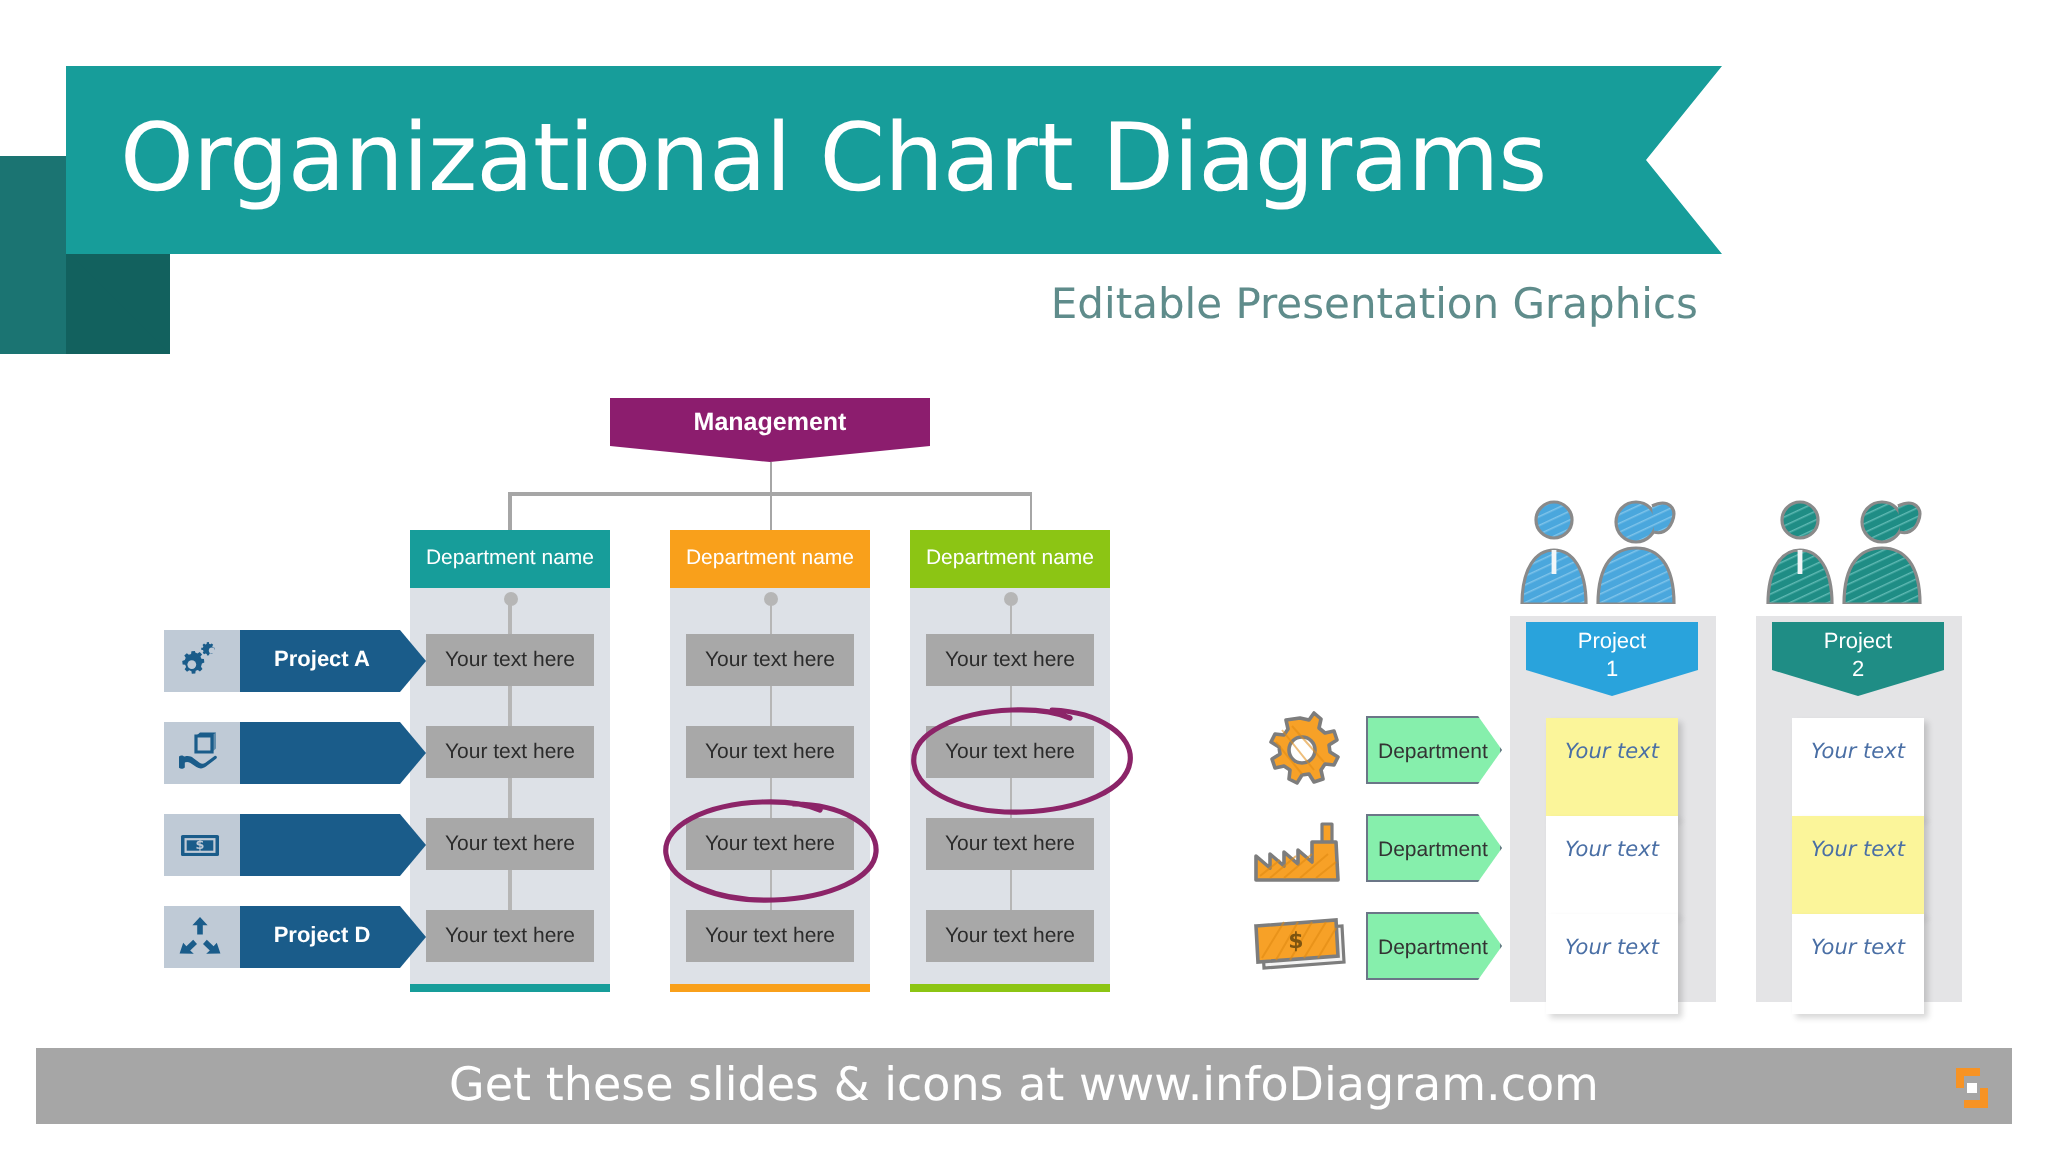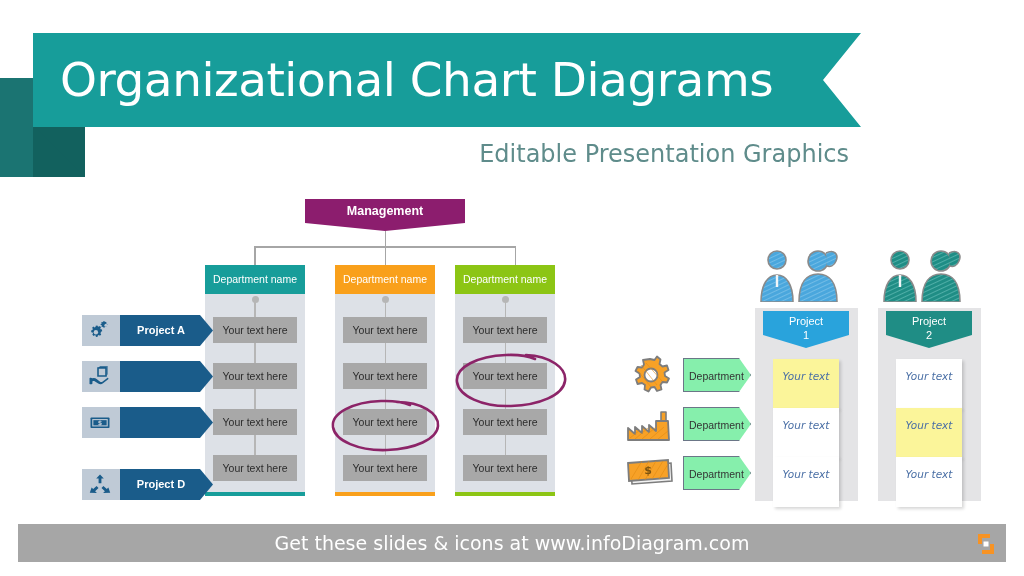--- a/index.html
+++ b/index.html
@@ -30,21 +30,21 @@
     clip-path:polygon(0 0, 828px 0, 828px 0, 790px 47px, 828px 94px, 0 94px);
   }
   #page-title {
     position:absolute; left:60px; top:46px; width:730px; height:68px;
     color:#ffffff; font-size:47px; line-height:68px;
     font-family:"DejaVu Sans", sans-serif; font-weight:400;
     letter-spacing:-0.5px; white-space:nowrap;
   }
   #page-subtitle {
     position:absolute; right:175px; top:140px;
-    color:#5f8c8b; font-size:24px;
+    color:#5f8c8b; font-size:21px;
     font-family:"DejaVu Sans", sans-serif; white-space:nowrap;
   }
 
   
   #mgmt-box {
     position:absolute; left:305px; top:199px; width:160px; height:32px;
     background:#8c1d6e;
     clip-path:polygon(0 0, 160px 0, 160px 24px, 80px 32px, 0 24px);
   }
   #mgmt-label {
@@ -134,21 +134,21 @@
   .sk-cell.hl { background:#fbf59a; }
 
   
   #footer-bar {
     position:absolute; left:18px; top:524px; width:988px; height:38px;
     background:#a6a6a6;
   }
   #footer-text {
     position:absolute; left:18px; top:524px; width:988px; height:52px;
     line-height:38px; text-align:center; color:#ffffff;
-    font-size:19px; font-family:"DejaVu Sans", sans-serif;
+    font-size:23px; font-family:"DejaVu Sans", sans-serif;
   }
   #footer-logo { position:absolute; right:26px; top:532px; }
 </style>
 </head>
 <body>
 
 <div id="banner-fold-left"></div>
 <div id="banner-fold"></div>
 <div id="banner-fold-tri"></div>
 <div id="banner-main"></div>
@@ -230,21 +230,21 @@
       <g fill="#1a5c8a">
         <rect x="1.5" y="5.5" width="19" height="10.5" rx="0.8"></rect>
         <rect x="3.8" y="7.6" width="14.4" height="6.3" fill="none" stroke="#bfcad6" stroke-width="1.1"></rect>
         <text x="11" y="12.7" font-size="6.4" font-family="DejaVu Sans, sans-serif" font-weight="bold" fill="#bfcad6" text-anchor="middle">$</text>
       </g>
     </svg>
   </div>
   <div class="proj-pill"></div>
 </div>
 
-<div class="proj-row" style="top:469px;padding-left:17px;">
+<div class="proj-row" style="top:453px;padding-left:17px;">
   <div class="proj-icon-bg">
     <svg width="24" height="21" viewBox="0 0 24 21">
       <g fill="#1a5c8a">
         <path d="M11 0.5 L14.8 4.6 L12.4 4.6 L12.4 9.2 L9.6 9.2 L9.6 4.6 L7.2 4.6 Z"></path>
         <path d="M0.8 18.8 L2.6 13.4 L4.2 15.1 L7.6 11.9 L9.5 14 L6.1 17.2 L7.9 18.9 Z"></path>
         <path d="M21.2 18.8 L14.1 18.9 L15.9 17.2 L12.5 14 L14.4 11.9 L17.8 15.1 L19.4 13.4 Z"></path>
       </g>
     </svg>
   </div>
   <div class="proj-pill"></div>

